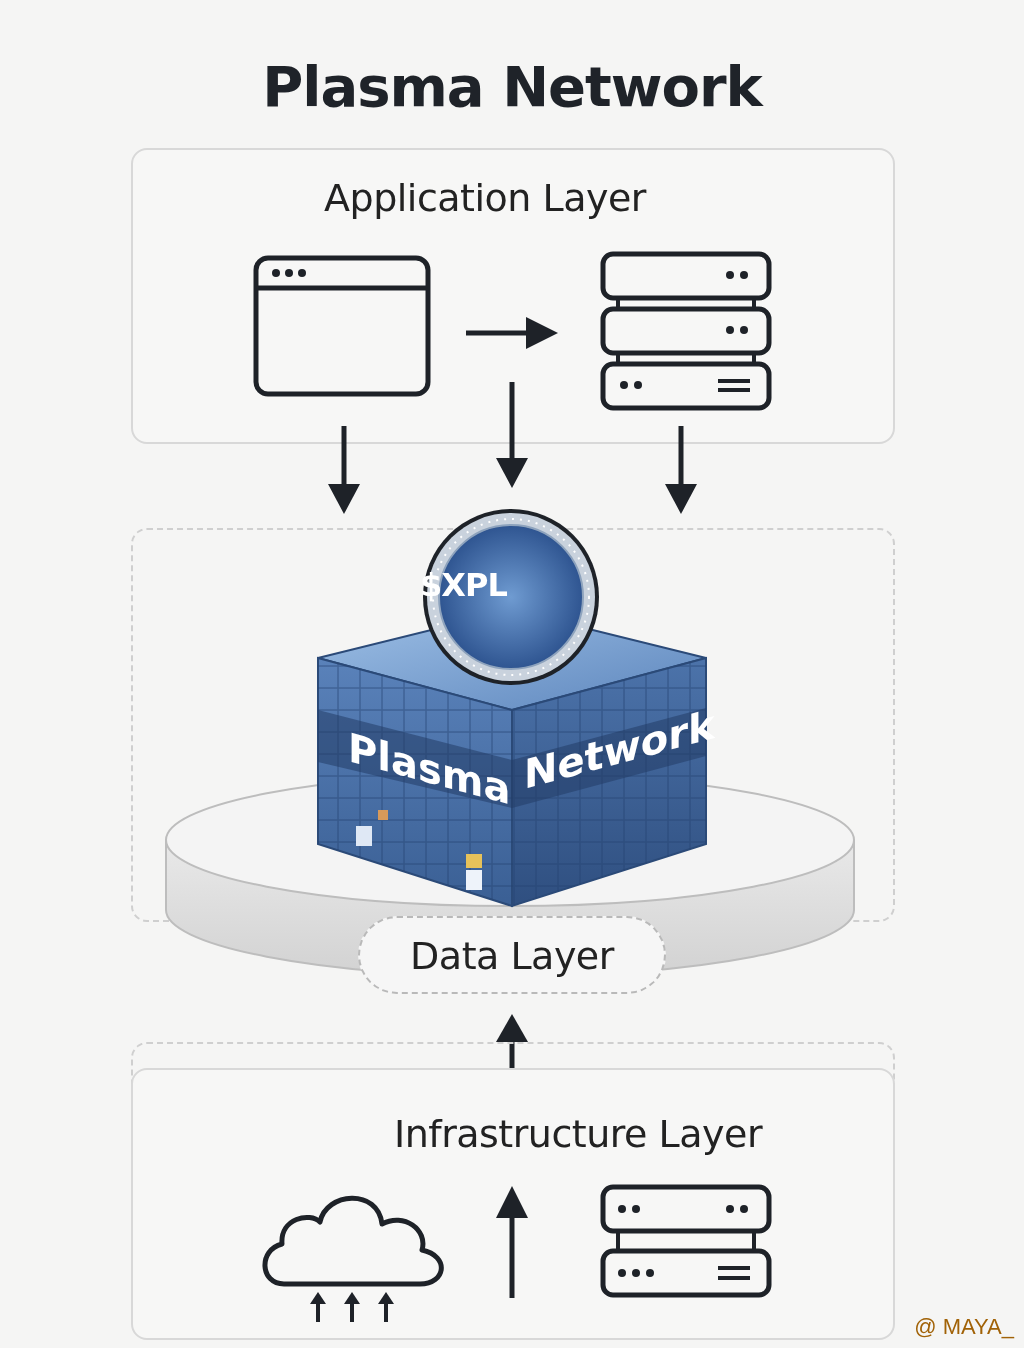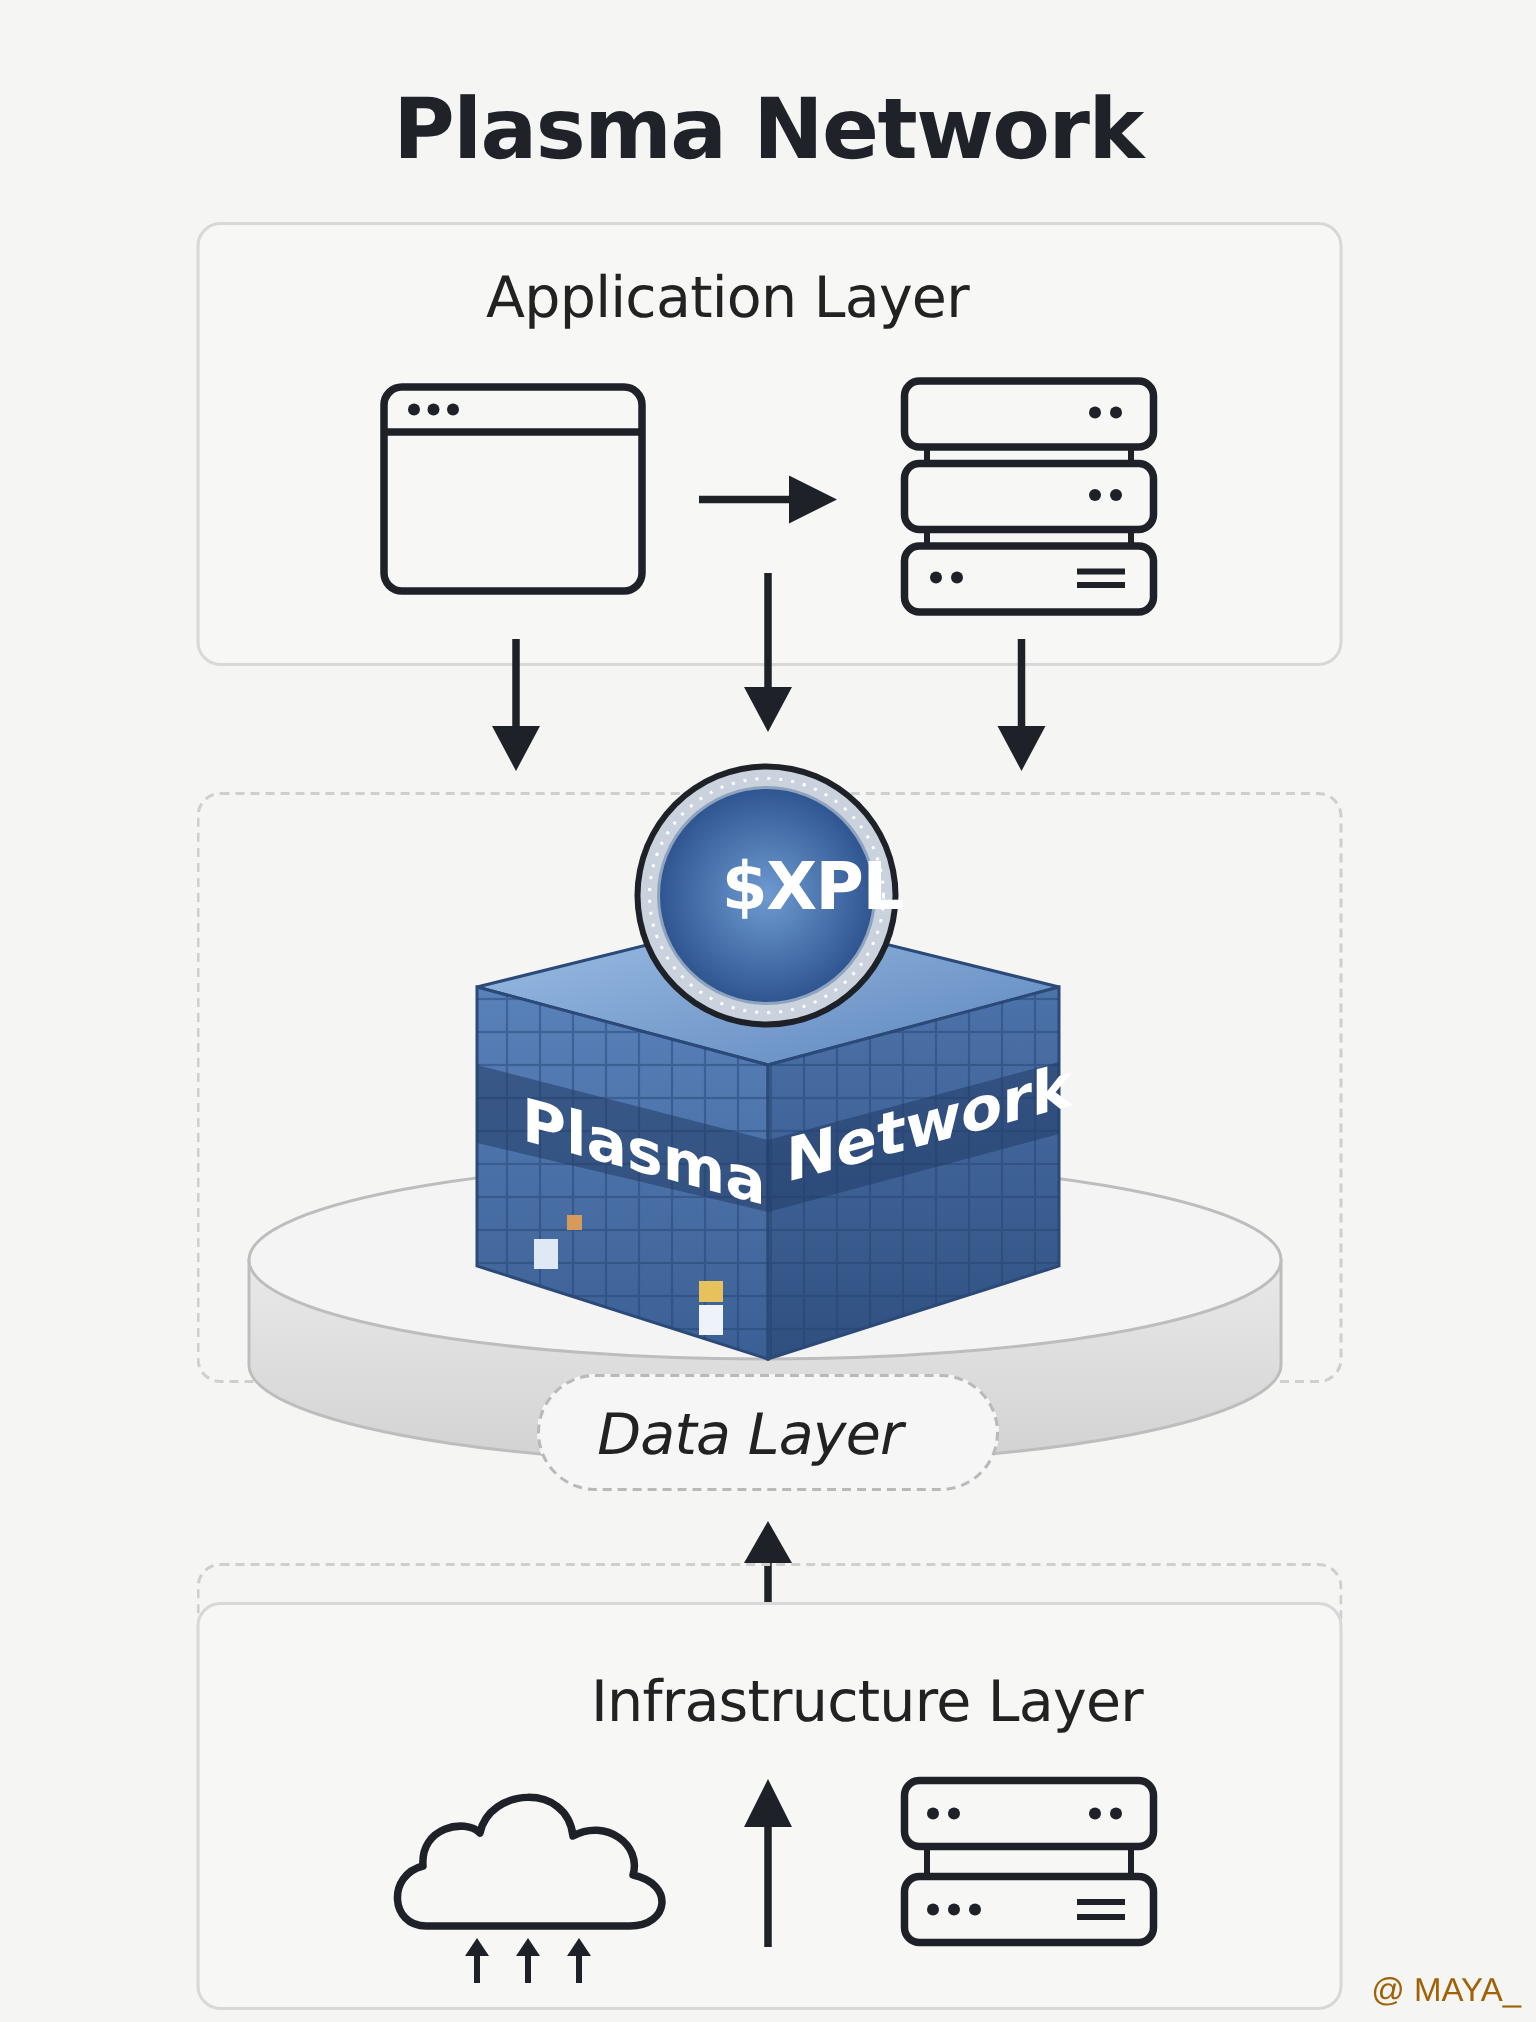--- a/index.html
+++ b/index.html
@@ -116,24 +116,24 @@
     <radialGradient id="coin" cx="0.5" cy="0.5" r="0.5">
       <stop offset="0" stop-color="#6f9bd1"></stop>
         <stop offset="1" stop-color="#2f5591"></stop>
     </radialGradient>
   </defs>
   <circle cx="91" cy="91" r="88" fill="#1e2228"></circle>
   <circle cx="91" cy="91" r="84" fill="#c9d2dd"></circle>
   <circle cx="91" cy="91" r="72" fill="url(#coin)" stroke="#8ea3bd" stroke-width="2"></circle>
   <circle cx="91" cy="91" r="78" fill="none" stroke="#ffffff" stroke-width="2" stroke-dasharray="2 6"></circle>
 </svg>
-<div class="abs" style="left:420px;width:182px;top:566px;text-align:right;font-size:44px;font-weight:bold;color:#fff;letter-spacing:-1px;">$XPL</div>
+<div class="abs" style="left:420px;width:182px;top:566px;text-align:left;font-size:32px;font-weight:bold;color:#fff;letter-spacing:-1px;">$XPL</div>
 
 <div class="abs" style="left:358px;top:916px;width:304px;height:74px;border:2px dashed #b9b9b9;border-radius:40px;background:#f6f6f6;"></div>
-<div class="abs layer-label" style="left:346px;width:308px;top:934px;font-style:italic;">Data Layer</div>
+<div class="abs layer-label" style="left:358px;width:308px;top:934px;">Data Layer</div>
 
 <svg style="left:494px;top:1012px;" width="36" height="70">
   <polygon points="2,30 34,30 18,2" fill="#1e2228"></polygon>
   <line x1="18" y1="26" x2="18" y2="68" stroke="#1e2228" stroke-width="5"></line>
 </svg>
 
 <div class="abs dashbox" style="left:131px;top:1042px;width:760px;height:40px;border-bottom:none;border-radius:16px 16px 0 0;"></div>
 <div class="abs box" style="left:131px;top:1068px;width:760px;height:268px;"></div>
 <div class="abs layer-label" style="left:131px;width:894px;top:1112px;">Infrastructure Layer</div>
 

